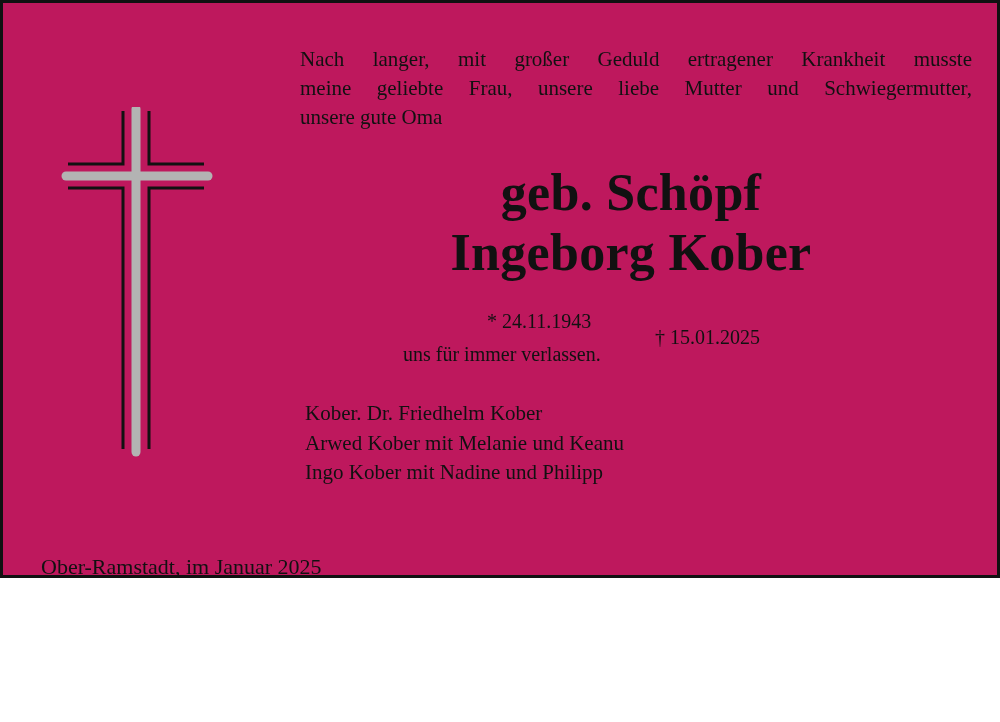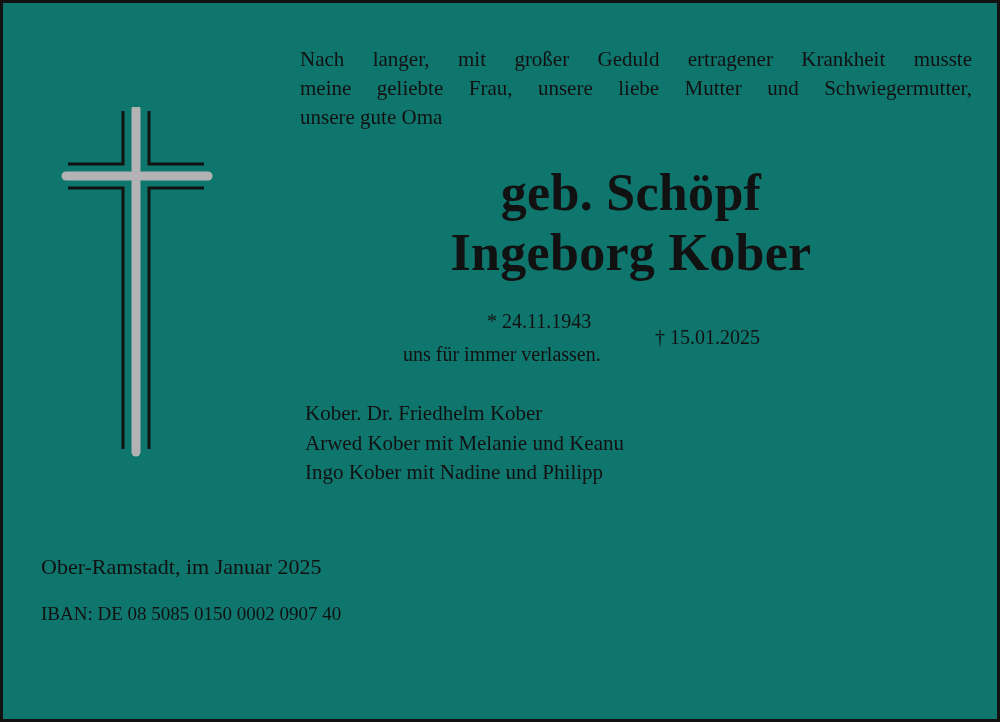--- a/index.html
+++ b/index.html
@@ -1,20 +1,20 @@
 <!DOCTYPE html>
 <html><head>
   <meta charset="utf-8">
   <style>
     html, body { margin: 0; padding: 0; background: #ffffff; }
     body { width: 1000px; height: 722px; position: relative; overflow: hidden; }
     .frame {
       position: absolute; left: 0; top: 0;
-      width: 1000px; height: 722px; box-sizing: border-box;
-      border: 3px solid #111111; background: #0f766e;
+      width: 1000px; height: 578px; box-sizing: border-box;
+      border: 3px solid #111111; background: #be185d;
       font-family: "Liberation Serif", "DejaVu Serif", serif; color: #111111;
     }
     .cross { position: absolute; left: 58px; top: 104px; width: 152px; height: 350px; }
     .intro {
       position: absolute; left: 297px; top: 42px; width: 672px;
       font-size: 21px; line-height: 29px; text-align: justify; text-align-last: left;
     }
     .intro span { display: block; }
     .intro .j { text-align: justify; text-align-last: justify; }
     .name-block { position: absolute; left: 400px; top: 160px; width: 456px; text-align: center; }
@@ -87,16 +87,15 @@
 
   <div class="mourners">
     <span>Kober. Dr. Friedhelm Kober</span>
     <span>Arwed Kober mit Melanie und Keanu</span>
     <span>Ingo Kober mit Nadine und Philipp</span>
   </div>
 
   <div class="place-date">Ober-Ramstadt, im Januar 2025</div>
 
   <div class="notice">
-    <span>IBAN: DE 08 5085 0150 0002 0907 40</span>
   </div>
 
 </div>
 
 </body></html>

